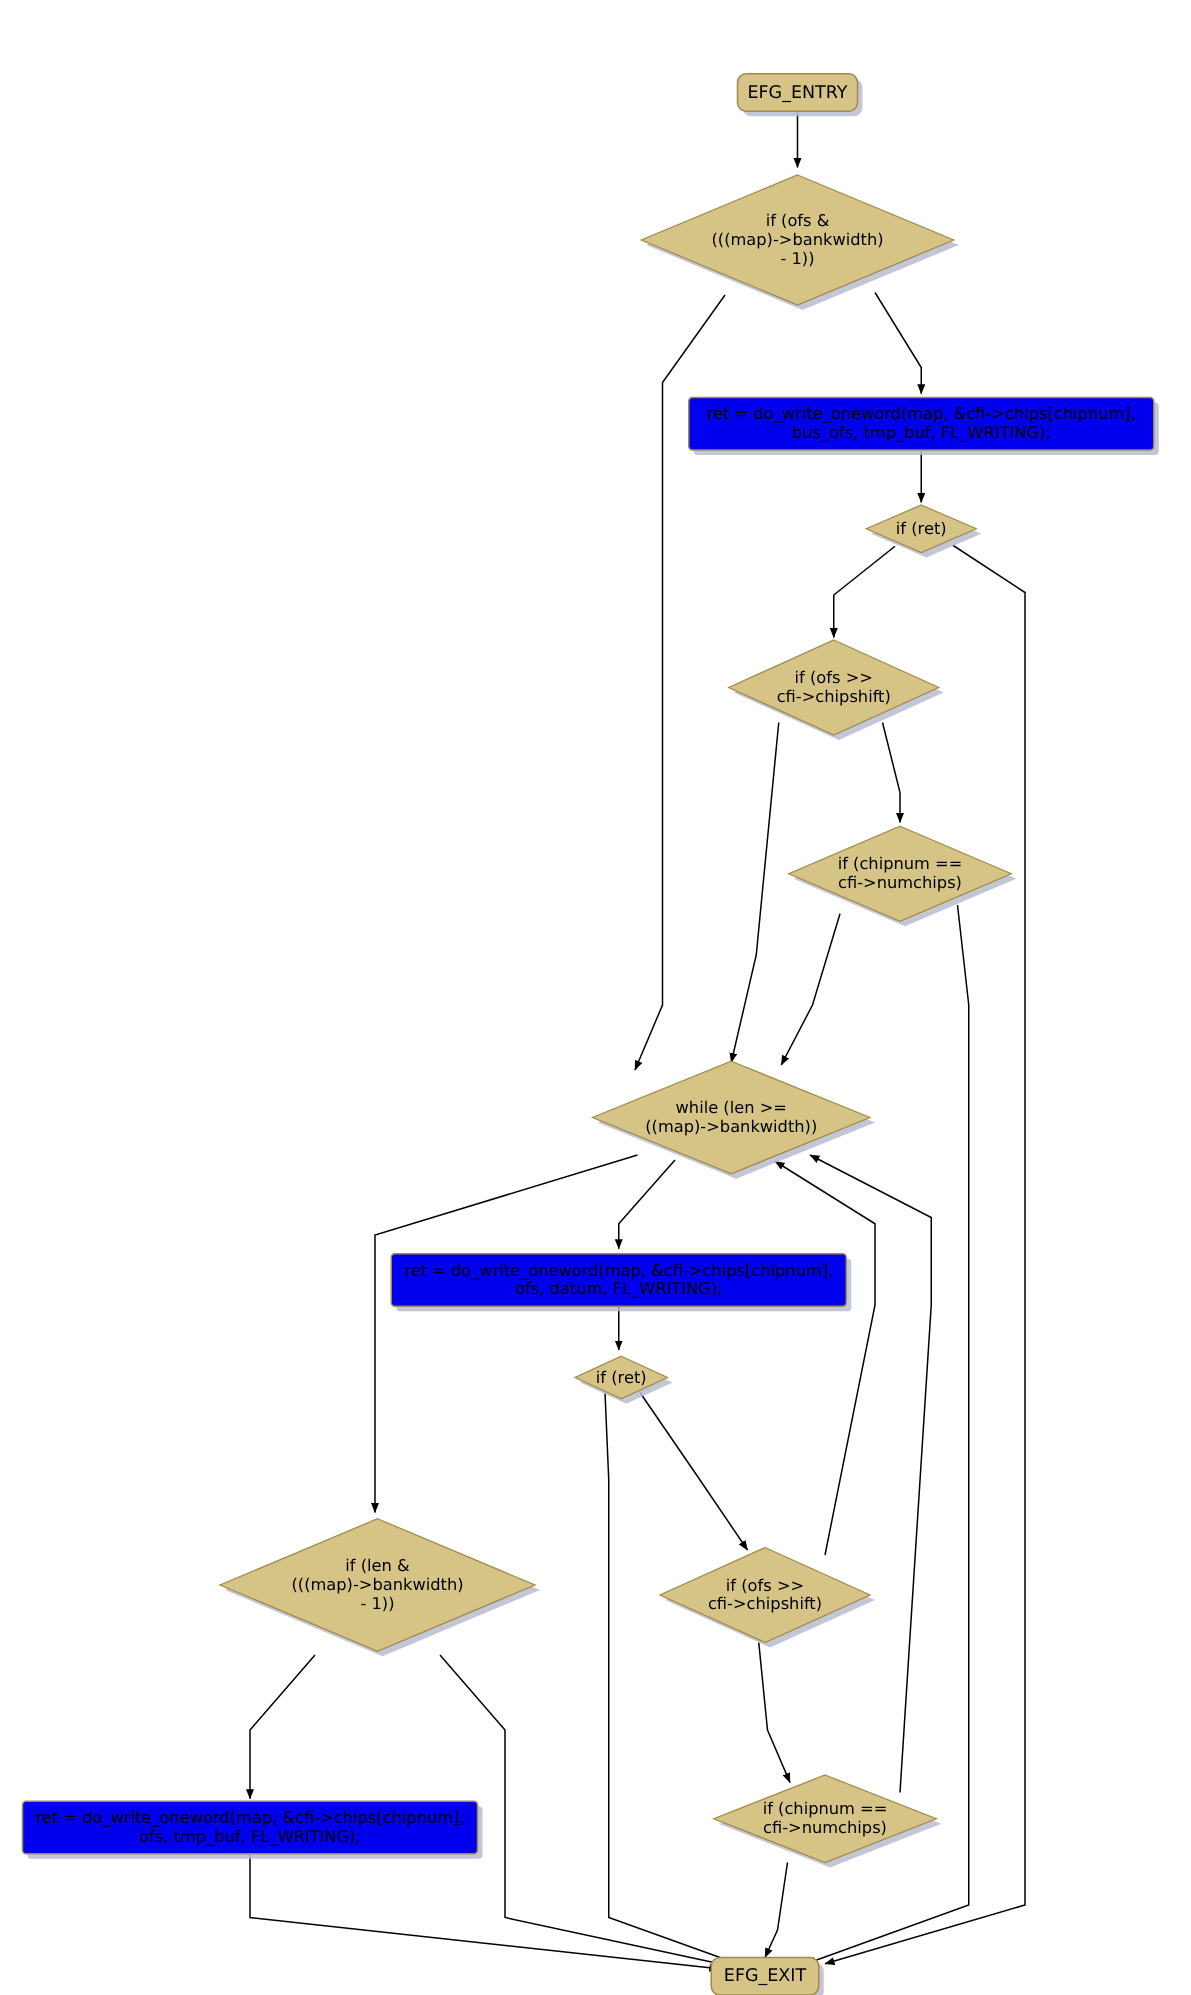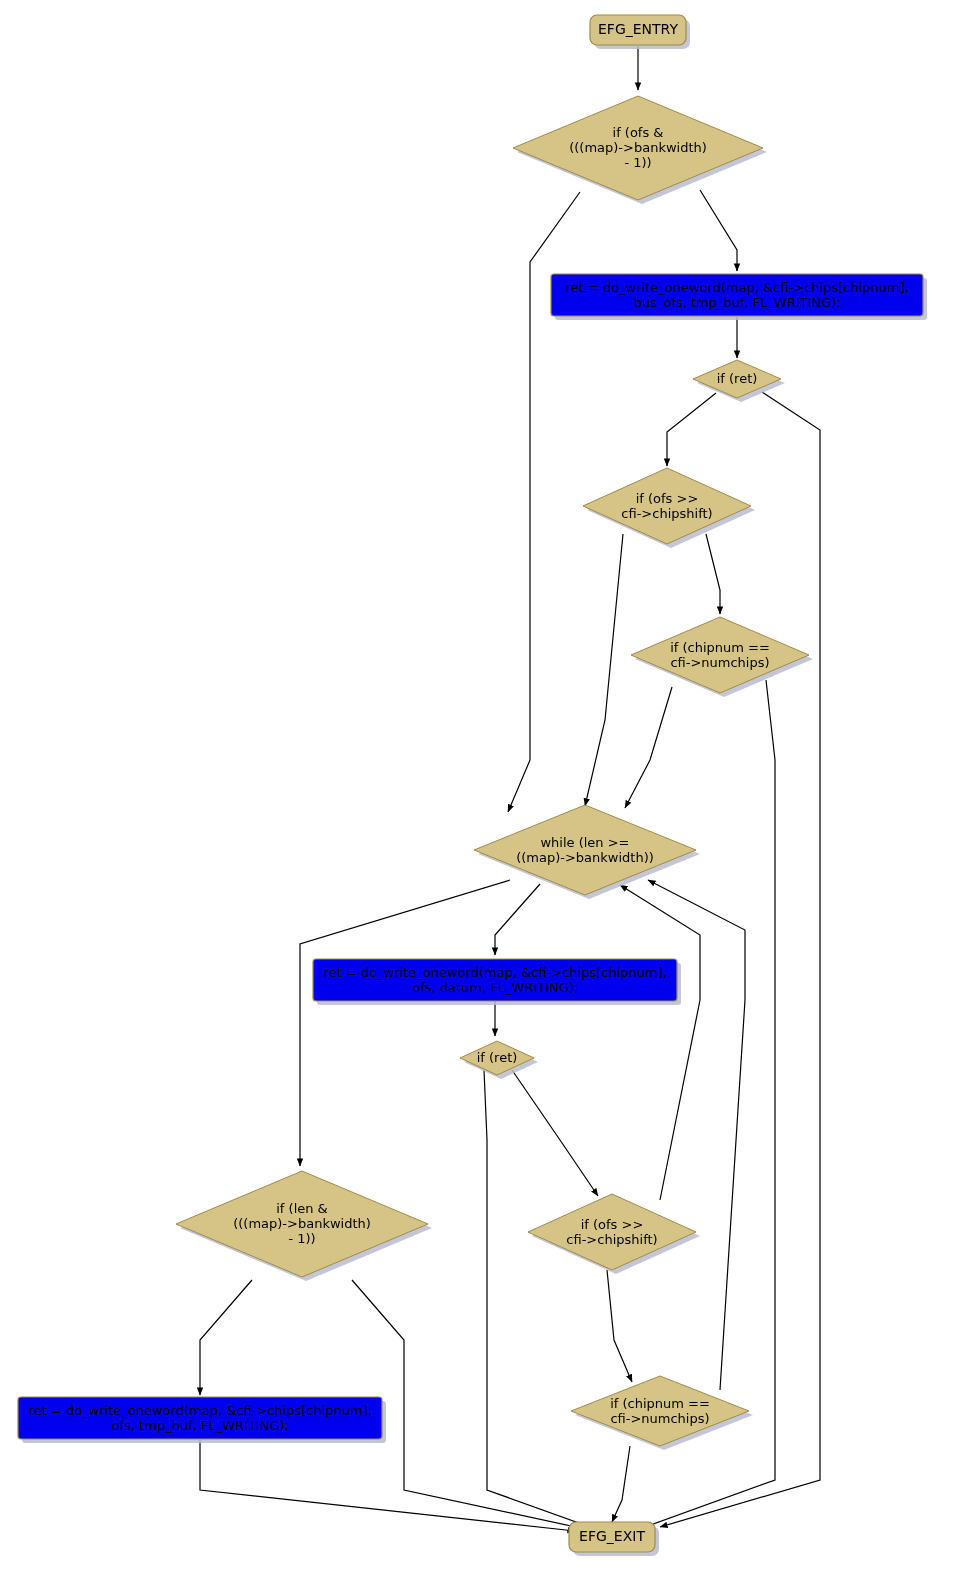--- a/index.html
+++ b/index.html
@@ -10,20 +10,21 @@
   body {
     width: 953px;
     height: 1596px;
     font-family: "DejaVu Sans", sans-serif;
     overflow: hidden;
   }
   #cfg-root {
     position: relative;
     width: 953px;
     height: 1136px;
+    margin-top: 44px;
   }
   svg#cfg-svg {
     position: absolute;
     top: 0;
     left: 0;
     width: 953px;
     height: 1596px;
     display: block;
   }
   .node-text {

